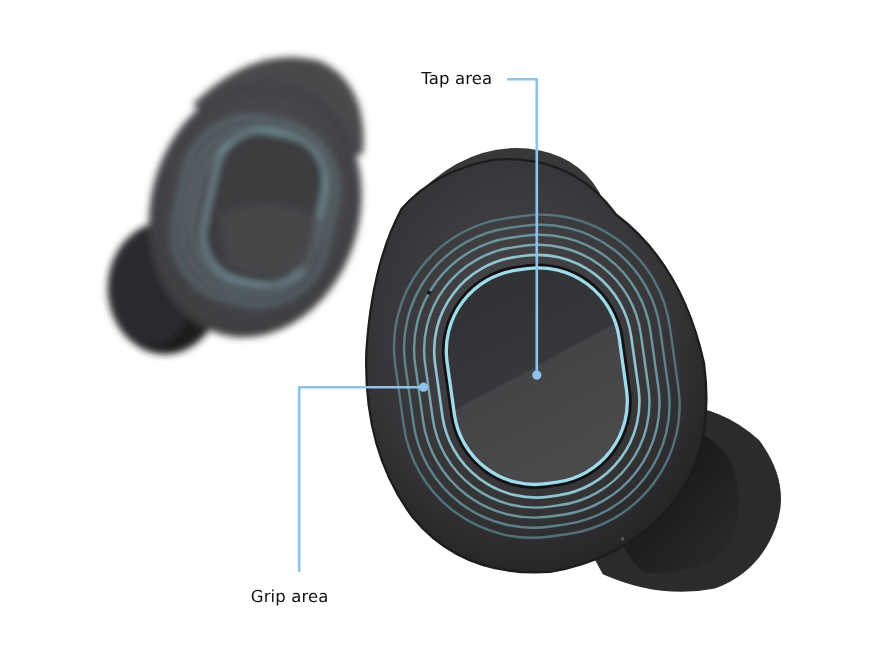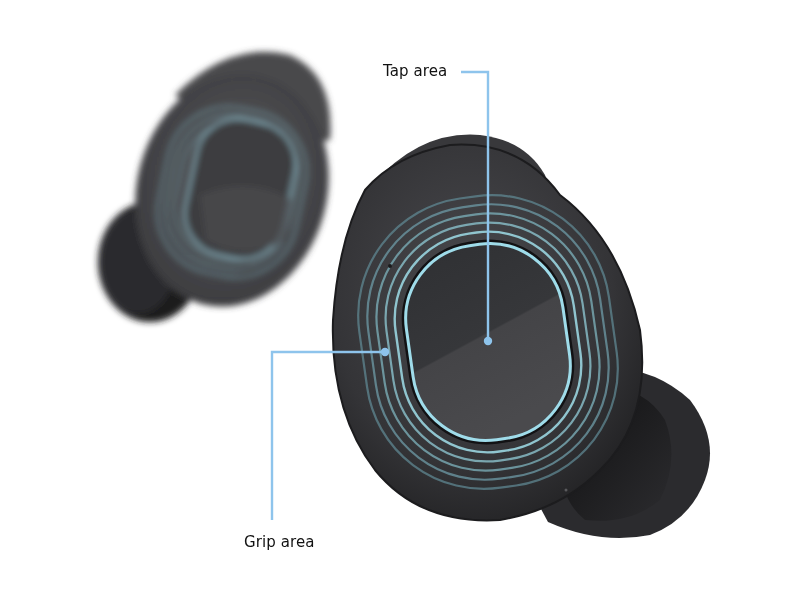--- a/index.html
+++ b/index.html
@@ -8,21 +8,21 @@
       position: relative;
       font-family: "DejaVu Sans", sans-serif;
     }
     .stage { position: absolute; left: 0; top: 0; width: 696px; height: 600px; }
     .illustration { position: absolute; left: 0; top: 0; width: 800px; height: 600px; }
     .label {
       position: absolute; font-size: 15px; color: #111111; white-space: nowrap;
       letter-spacing: 0.1px;
     }
     #tap-label { left: 383px; top: 62px; }
-    #grip-label { left: 244px; top: 533px; }
+    #grip-label { left: 228px; top: 533px; }
   </style>
 </head>
 <body>
 
 <div class="stage">
   <svg class="illustration" width="800" height="600" viewBox="0 0 800 600" xmlns="http://www.w3.org/2000/svg">
     <defs>
       <filter id="blur" x="-20%" y="-20%" width="140%" height="140%">
         <feGaussianBlur stdDeviation="3.2"></feGaussianBlur>
       </filter>

